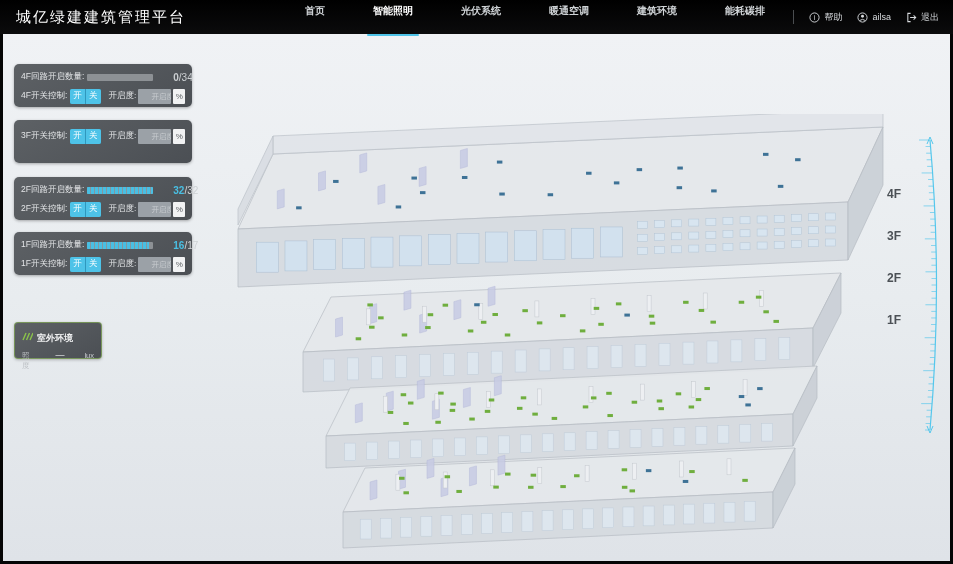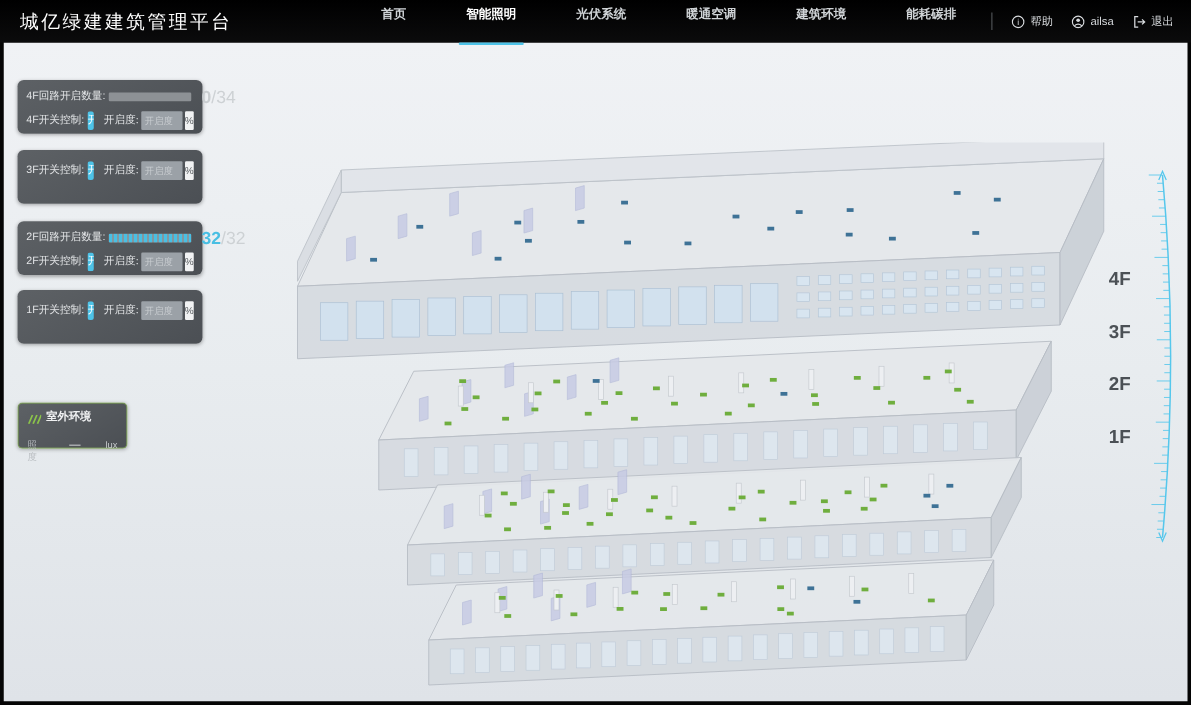--- a/index.html
+++ b/index.html
@@ -20,49 +20,49 @@
 
   
   .main { position:absolute; top:34px; left:3px; right:3px; bottom:3px; background:linear-gradient(180deg,#f0f2f5 0%, #e8ecef 50%, #dfe3e8 100%); overflow:hidden; }
 
   
   .view-btns { position:absolute; top:16px; right:9px; display:flex; gap:8px; z-index:20; }
   .vbtn { min-width:50px; height:21px; padding:0 10px; font-size:9px; color:#fff; border:1px solid #43474b; background:linear-gradient(180deg,#55595e,#464a4e); border-radius:2px; display:flex; align-items:center; justify-content:center; cursor:pointer; }
   .vbtn.active { background:#4ec3e8; border-color:#3fb4da; }
 
   
-  .fpanel { position:absolute; left:11px; width:148px; height:43px; border-radius:5px; background:linear-gradient(150deg,#5d6165,#4b4f54); box-shadow:0 1px 3px rgba(0,0,0,.3); padding:5px 7px 4px; z-index:20; }
+  .fpanel { position:absolute; left:11px; width:178px; height:43px; border-radius:5px; background:linear-gradient(150deg,#5d6165,#4b4f54); box-shadow:0 1px 3px rgba(0,0,0,.3); padding:5px 7px 4px; z-index:20; }
   .frow { display:flex; align-items:center; height:16px; }
   .flabel { color:#e3e5e7; font-size:8.5px; white-space:nowrap; }
   .fbar { width:66px; height:7px; background:#8d9195; border-radius:1px; margin-left:3px; overflow:hidden; flex:none; }
   .fbar-fill { height:100%; background:repeating-linear-gradient(90deg,#49bfe3 0px,#49bfe3 3px,rgba(73,191,227,.15) 3px,rgba(73,191,227,.15) 4px); }
-  .fval { font-size:14px; margin-left:8px; }
+  .fval { font-size:10px; margin-left:20px; }
   .fval .num { font-weight:bold; }
   .fval .den { color:#cdd1d4; }
   .sw-group { display:flex; gap:1px; margin-left:3px; background:#2f97bd; border-radius:2px; overflow:hidden; }
   .sw-btn { width:19px; height:15px; background:#4ec3e8; color:#fff; font-size:8.5px; border:none; display:flex; align-items:center; justify-content:center; cursor:pointer; }
   .dim-label { margin-left:8px;font-family:Liberation Serif, serif; }
-  .dim-input { width:33px; height:15px; margin-left:2px; background:#9ba1a7; border:none; border-radius:1px; font-size:7.5px; color:#3c4043; padding-left:3px; font-family:"Liberation Sans",sans-serif; }
+  .dim-input { width:33px; height:15px; margin-left:2px; background:#9ba1a7; border:none; border-radius:1px; font-size:7.5px; color:#3c4043; padding-left:13px; font-family:"Liberation Sans",sans-serif; }
   .dim-input::placeholder { color:#c8ccd0; }
   .pct-btn { width:15px; height:15px; margin-left:2px; background:#f1f2f3; color:#5a5e62; border:none; border-radius:1px; font-size:8px; cursor:pointer; }
 
   
   .outdoor { position:absolute; left:11px; top:288px; width:88px; height:37px; border-radius:4px; background:linear-gradient(150deg,#5d6165,#4b4f54); border:1px solid rgba(150,200,90,.55); box-shadow:0 1px 3px rgba(0,0,0,.25); padding:4px 7px; z-index:20; }
-  .out-head { display:flex; align-items:flex-start; gap:4px; }
+  .out-head { display:flex; align-items:flex-end; gap:4px; }
   .out-title { color:#f0f1f2; font-size:9px; font-weight:bold; }
   .out-row { display:flex; align-items:baseline; gap:20px; margin-top:5px; }
   .out-metric { color:#b9bdc1; font-size:7.5px; }
   .out-val { color:#e6e8ea; font-size:9px; }
   .out-unit { color:#c6cacd; font-size:7.5px; }
 
   
   .building { position:absolute; left:205px; top:80px; width:690px; height:452px; z-index:5; cursor:grab; }
 
   
-  .floor-label { position:absolute; left:884px; width:24px; color:#4b5055; font-size:15px; font-weight:bold; z-index:15;margin-top:28px; }
+  .floor-label { position:absolute; left:884px; width:24px; color:#4b5055; font-size:12px; font-weight:bold; z-index:15; }
   .ruler { position:absolute; left:905px; top:98px; width:44px; height:306px; z-index:15; cursor:pointer; }
 </style>
 </head>
 <body>
 
 <div class="screen">
 
   <div class="nav">
     <div class="nav-title">城亿绿建建筑管理平台</div>
     <div class="nav-menu">
@@ -156,20 +156,27 @@
             <button class="sw-btn">开</button>
             <button class="sw-btn">关</button>
           </span>
         <span class="flabel dim-label">开启度:</span>
         <input class="dim-input" placeholder="开启度" style="">
         <button class="pct-btn">%</button>
       </div>
     </div>
 
     <div class="fpanel" style="top:198px">
+      <div class="frow">
+        <span class="flabel">1F回路开启数量:</span>
+        <span class="fbar">
+            <span class="fbar-fill" style="display: block; width: 94%;"></span>
+          </span>
+        <span class="fval"><span class="num" style="color: rgb(73, 191, 227);">16</span><span class="den">/17</span></span>
+      </div>
       <div class="frow" style="margin-top:3px">
         <span class="flabel">1F开关控制:</span>
         <span class="sw-group">
             <button class="sw-btn">开</button>
             <button class="sw-btn">关</button>
           </span>
         <span class="flabel dim-label">开启度:</span>
         <input class="dim-input" placeholder="开启度" style="">
         <button class="pct-btn">%</button>
       </div>

